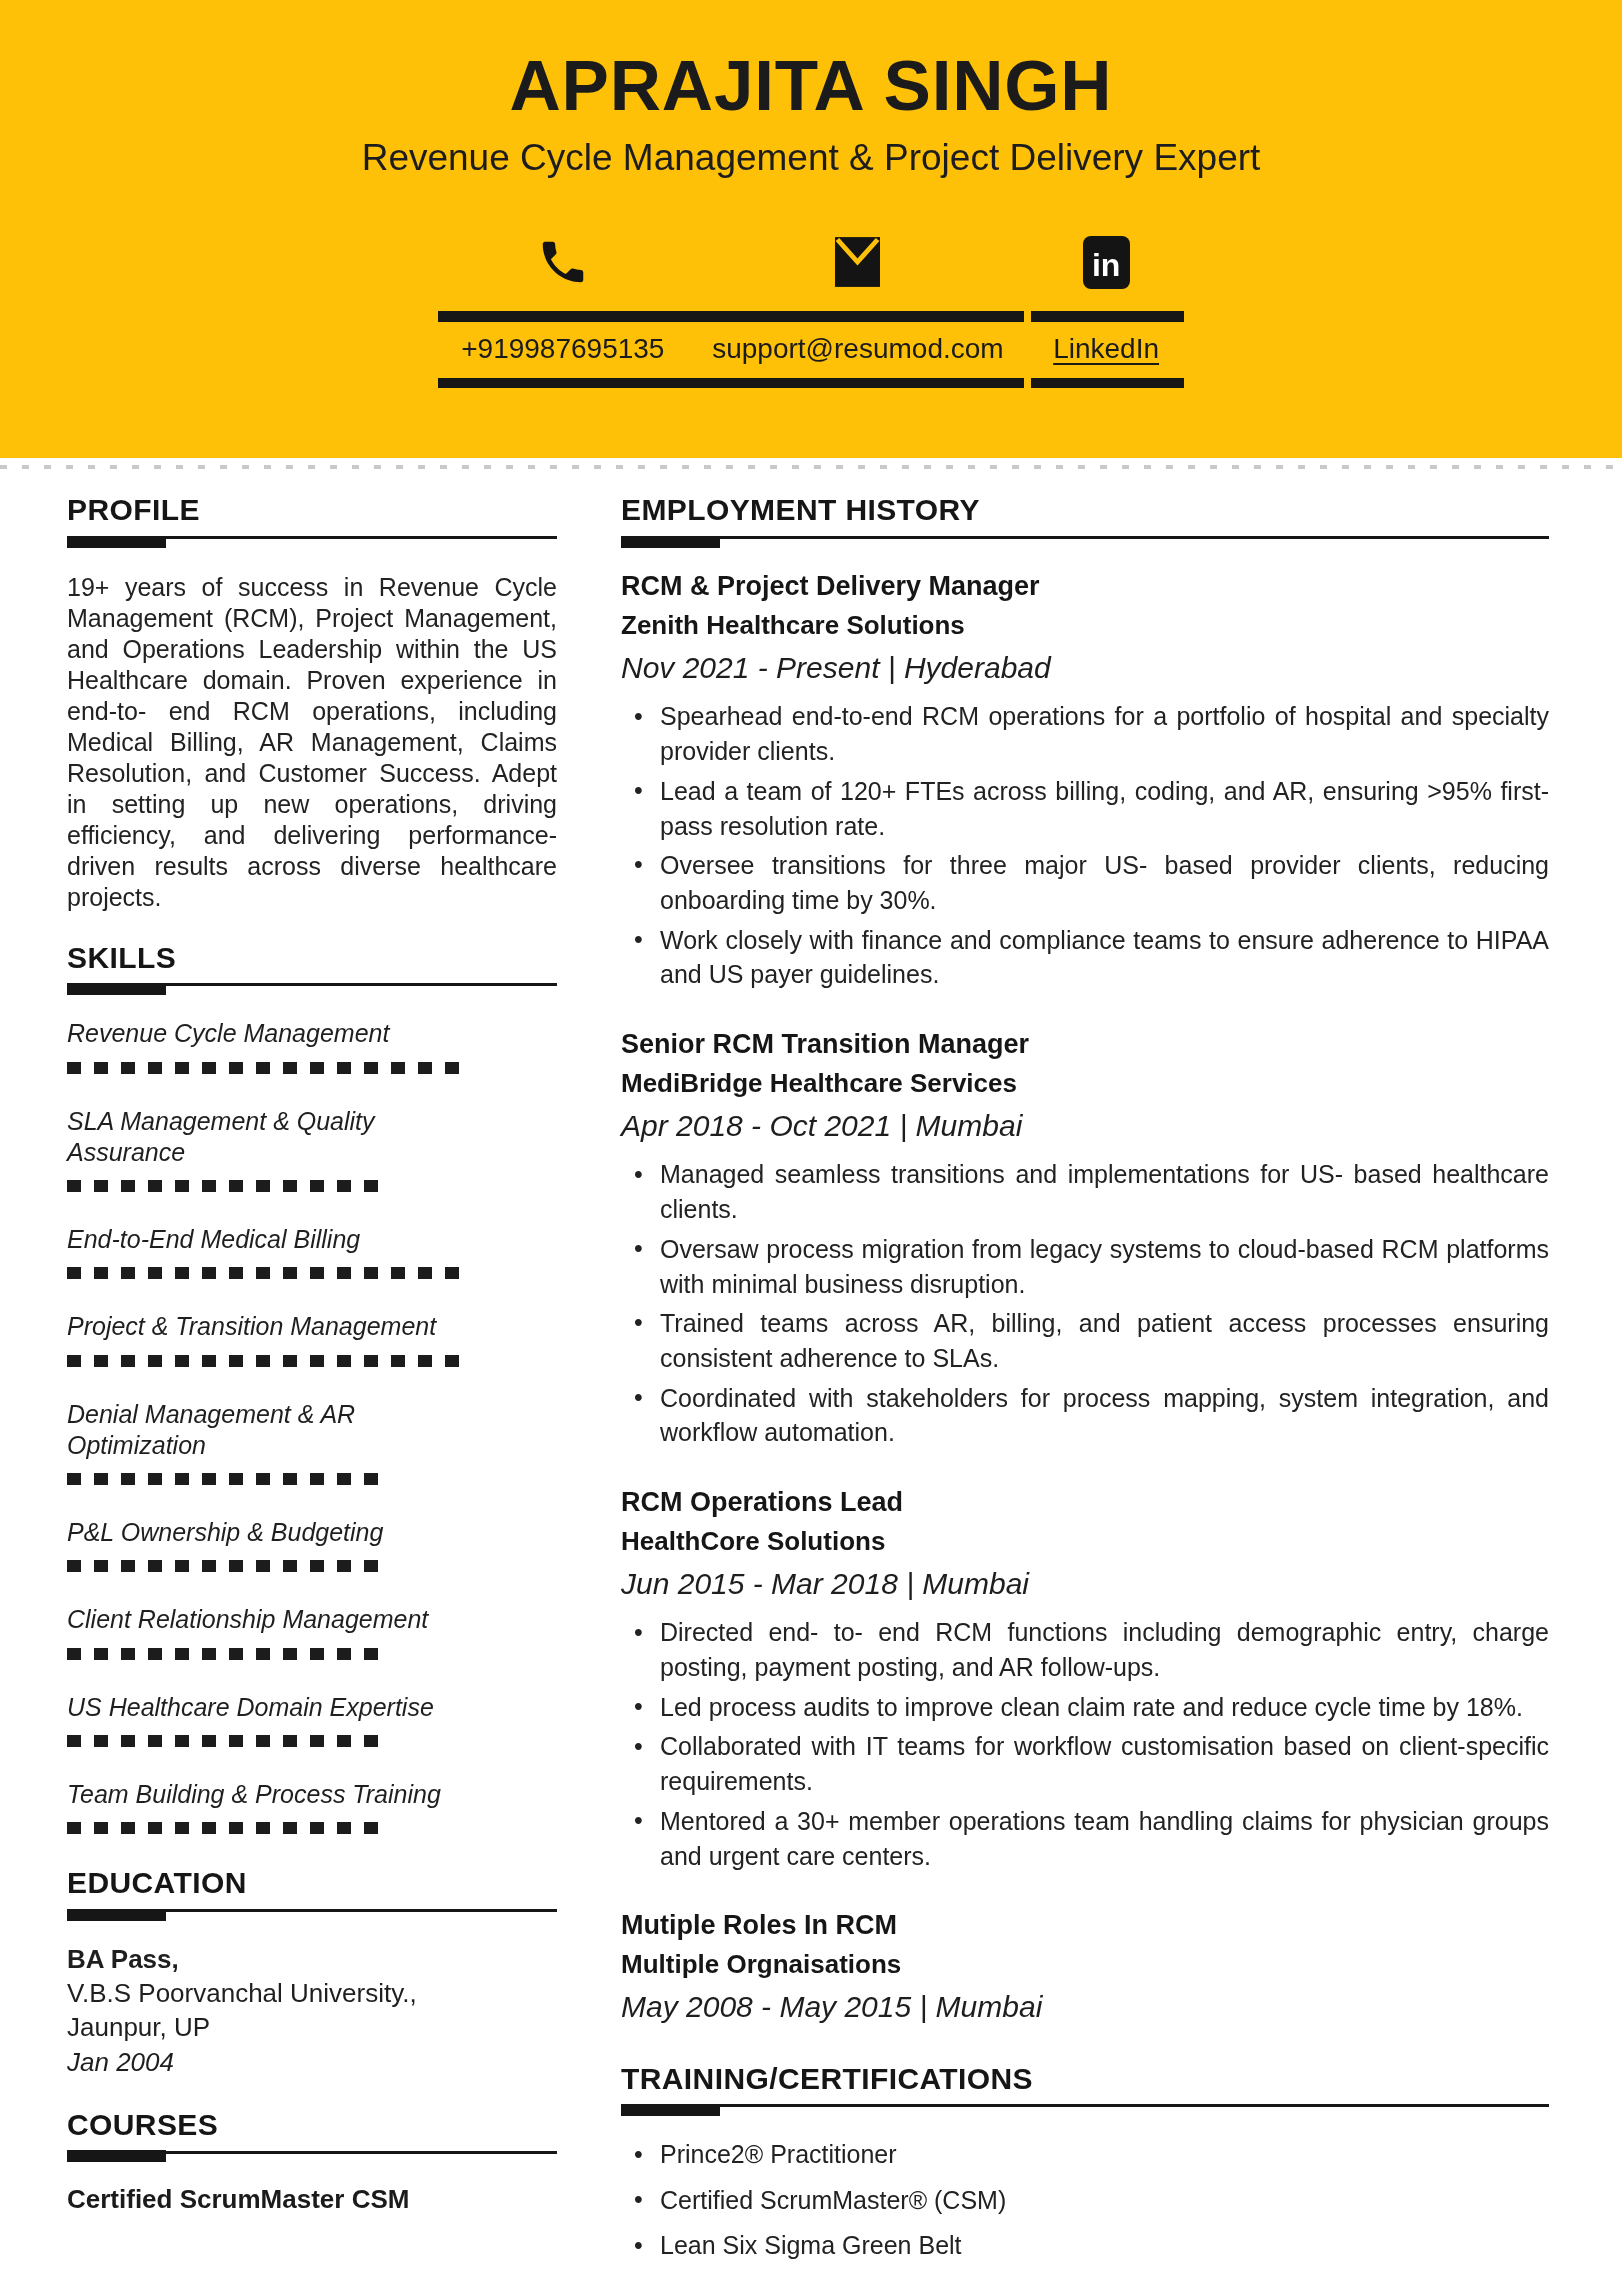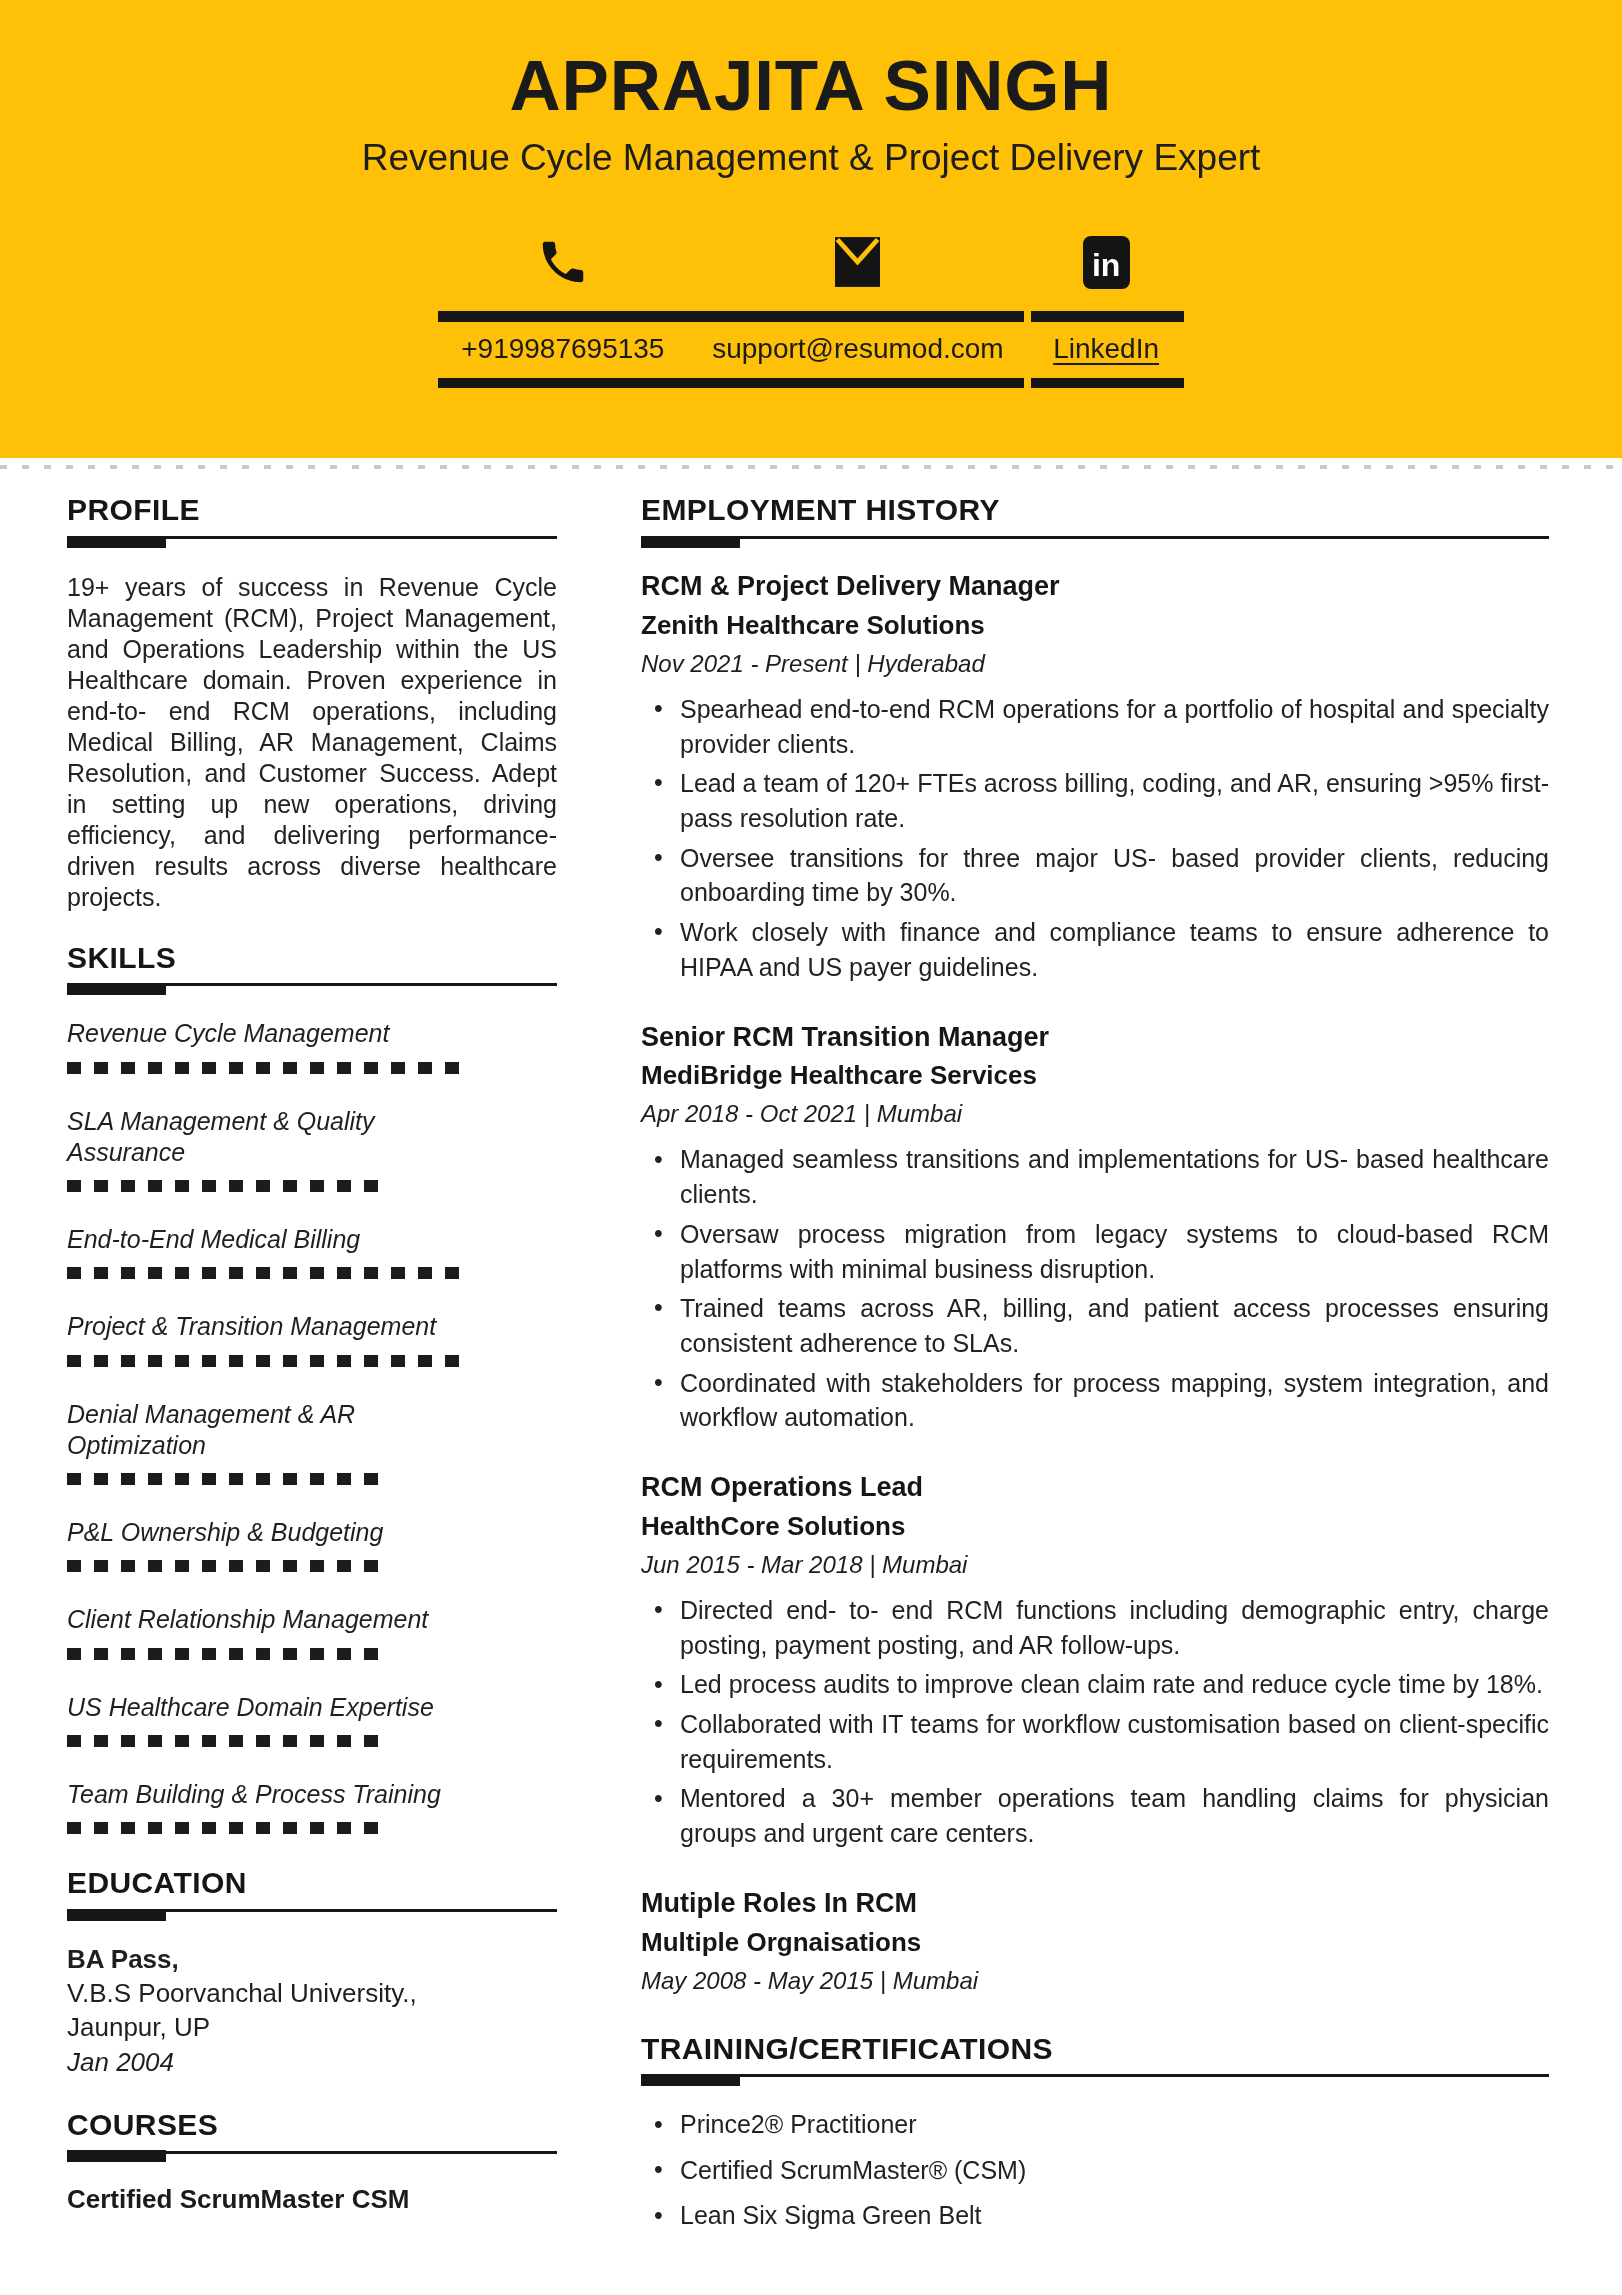--- a/index.html
+++ b/index.html
@@ -34,21 +34,21 @@
   }
   .li-box span { color:#ffffff; font-weight:bold; font-size:32px; line-height:1; padding-top:4.9px; }
 
   
   .header-dots {
     height:4px; margin-top:7.3px;
     background-image:repeating-linear-gradient(to right,#c9c9c9 0 7.3px,rgba(0,0,0,0) 7.3px 22px);
   }
 
   
-  .cols { display:flex; gap:84px; padding:24px 73px 0 67px; }
+  .cols { display:flex; gap:64px; padding:24px 73px 0 67px; }
   .col-left { flex:none; width:490px; }
   .col-right { flex:1; min-width:0; }
 
   .sec-h { font-size:30px; font-weight:bold; letter-spacing:0.4px; color:#161616; line-height:1.1; }
   .sec-rule { margin-top:9.7px; height:12px; border-top:3.2px solid #161616; position:relative; }
   .sec-rule::before {
     content:""; position:absolute; left:0; top:-3.2px; width:99px; height:12px; background:#161616;
   }
 
   
@@ -73,21 +73,21 @@
   .edu-date { font-style:italic; }
   .courses-sec { margin-top:29px; }
   .courses-list { list-style:none; margin-top:21px; }
   .course-item { font-size:26px; font-weight:bold; color:#1b1b1b; margin-bottom:11.4px; }
 
   
   .jobs { margin-top:22px; }
   .job { margin-bottom:36px; }
   .job-title { font-size:27px; font-weight:bold; line-height:1.2; color:#161616; }
   .job-company { margin-top:7.3px; font-size:26px; font-weight:bold; line-height:1.2; color:#161616; }
-  .job-meta { margin-top:8px; font-size:24px; font-style:italic; line-height:1.25; color:#1e1e1e; }
+  .job-meta { margin-top:8px; font-size:30px; font-style:italic; line-height:1.25; color:#1e1e1e; }
   .bullets { list-style:none; margin-top:13px; }
   .bullets li {
     position:relative; padding-left:39px; margin-bottom:4.9px;
     font-size:25px; line-height:1.39; text-align:justify; color:#222222;
   }
   .bullets li::before { content:"\2022"; position:absolute; left:13px; top:-0.8px; }
 
   
   .training-sec { margin-top:11.4px; }
   .training-list { list-style:none; margin-top:21px; }

